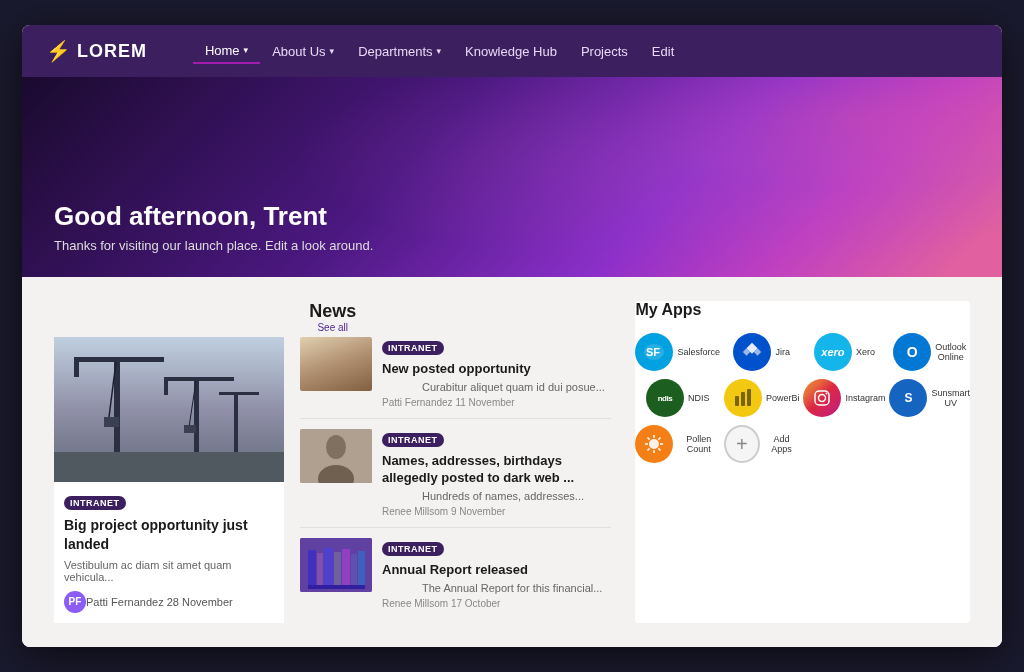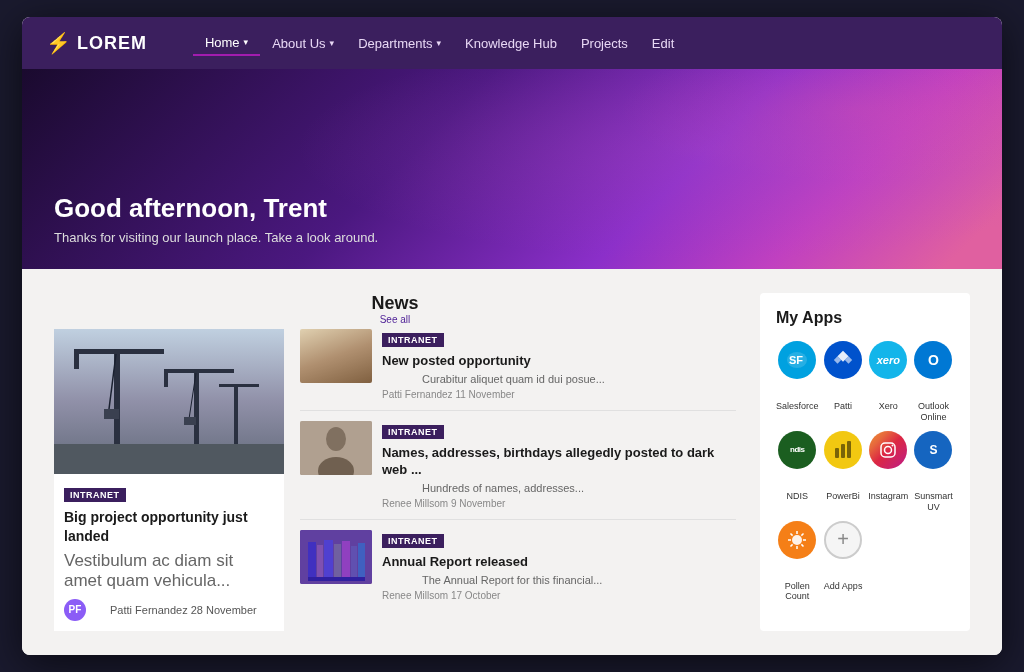--- a/index.html
+++ b/index.html
@@ -129,37 +129,38 @@
     .news-featured-body { background: #fff; padding: 10px; flex: 1; }
     .badge-intranet {
       background: #3b1f5e;
       color: #fff;
       font-size: 9px;
       font-weight: 700;
       padding: 2px 6px;
       display: inline-block;
       margin-bottom: 6px;
       letter-spacing: 0.5px;
+      border-radius: 7px;
     }
     .news-featured-title {
       font-size: 14px;
       font-weight: 700;
       color: #1a1a1a;
       margin-bottom: 6px;
       line-height: 1.3;
     }
     .news-featured-excerpt {
-      font-size: 17px;
+      font-size: 11px;
       color: #666;
       margin-bottom: 8px;
     }
     .news-author-row {
       display: flex;
       align-items: center;
-      gap: 24px;
+      gap: 0;
     }
     .author-avatar {
       width: 22px;
       height: 22px;
       border-radius: 50%;
       background: #8b5cf6;
       display: flex;
       align-items: center;
       justify-content: center;
       color: #fff;
@@ -207,39 +208,39 @@
     }
     .news-item-meta {
       font-size: 10px;
       color: #888;
     }
     
     .apps-section {
       flex: 0 0 210px;
       background: #fff;
       border-radius: 4px;
-      padding: 16px;
     }
     .apps-title {
       font-size: 16px;
       font-weight: 600;
       color: #1a1a1a;
       margin-bottom: 14px;
     }
     .apps-grid {
       display: grid;
       grid-template-columns: repeat(4, 1fr);
       gap: 8px 4px;
     }
     .app-item {
       display: flex;
-      flex-direction: column;
-      align-items: center;
-      gap: 22px;
+      flex-direction: row;
+      align-items: center;
+      gap: 4px;
       cursor: pointer;
+      justify-content: center;
     }
     .app-icon {
       width: 38px;
       height: 38px;
       border-radius: 50%;
       display: flex;
       align-items: center;
       justify-content: center;
       font-size: 16px;
       font-weight: 700;
@@ -302,21 +303,21 @@
       </a>
       <a class="nav-link">
         <span>Edit</span>
       </a>
     </div>
   </nav>
 
   <div class="hero">
     <div class="hero-text">
       <div class="hero-title">Good afternoon, Trent</div>
-      <div class="hero-subtitle">Thanks for visiting our launch place. Take a look around.</div>
+      <div class="hero-subtitle">Thanks for visiting our launch place. Edit a look around.</div>
     </div>
   </div>
 
   <div class="main-content">
 
     <div class="news-section">
       <div class="section-header">
         <span class="section-title">News</span>
         <a class="see-all">See all</a>
       </div>
@@ -452,21 +453,21 @@
         </div>
 
         <div class="app-item">
           <div class="app-icon" style="background:#0052CC;">
             <svg width="22" height="22" viewBox="0 0 24 24" fill="none" xmlns="http://www.w3.org/2000/svg">
               <path d="M12 2L6 8l6 6 6-6z" fill="white" opacity="0.9"></path>
               <path d="M6 8L2 12l4 4 4-4z" fill="white" opacity="0.6"></path>
               <path d="M18 8l-4 4 4 4 4-4z" fill="white" opacity="0.6"></path>
             </svg>
           </div>
-          <span class="app-label">Patti</span>
+          <span class="app-label">Jira</span>
         </div>
 
         <div class="app-item">
           <div class="app-icon" style="background:#13B5EA;">
             <span style="font-size:11px;font-weight:bold;color:white;font-style:italic;">xero</span>
           </div>
           <span class="app-label">Xero</span>
         </div>
 
         <div class="app-item">

